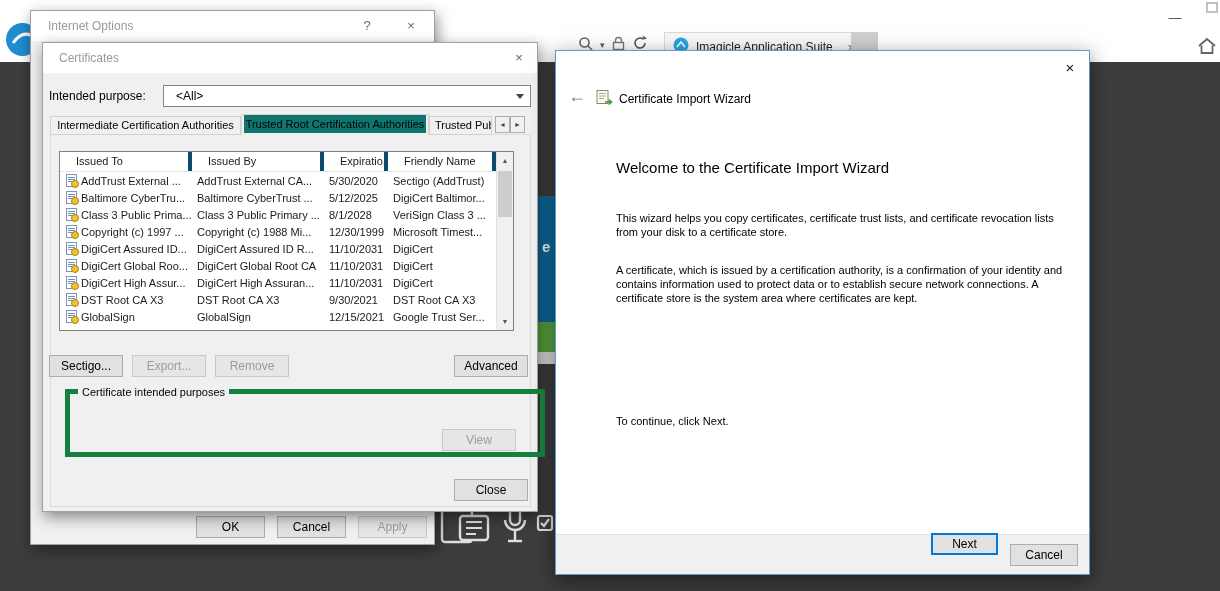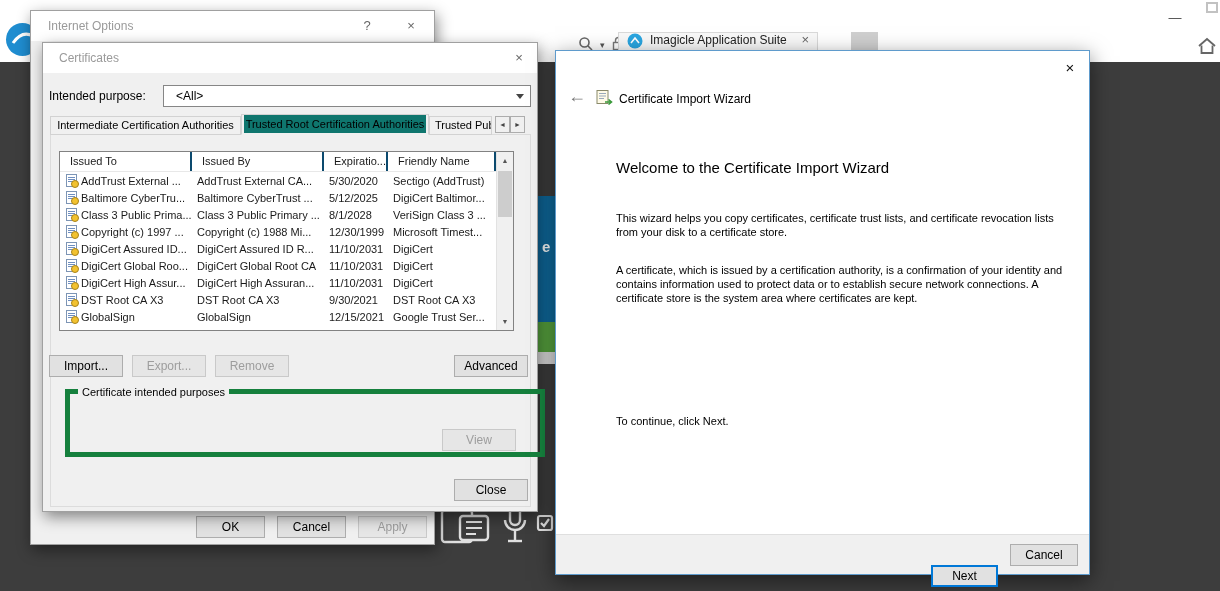--- a/index.html
+++ b/index.html
@@ -6,21 +6,21 @@
   body{font-family:"Liberation Sans","DejaVu Sans",sans-serif;background:#222}
   .canvas{position:relative;width:1220px;height:591px;background:#3d3d3d;overflow:hidden}
 
   
   .chrome{position:absolute;left:0;top:0;width:100%;height:62px;background:#ffffff}
   .logo{position:absolute;left:5px;top:22px;width:35px;height:35px}
   .win-min{position:absolute;left:1160px;top:8px;width:30px;height:20px;color:#444;font-size:13px;text-align:center;line-height:20px}
   .corner-btn{position:absolute;left:1206px;top:2px;width:12px;height:11px;border:2px solid #c2c2c2}
   .addr-icons{position:absolute;left:578px;top:36px;display:flex;align-items:center;gap:7px;height:18px}
   .addr-caret{font-size:9px;color:#555;line-height:10px}
-  .tab{position:absolute;left:618px;top:32px;width:200px;height:30px;background:#f8f8f8;border:1px solid #d9d9d9;display:flex;padding:0 8px;gap:7px}
+  .tab{position:absolute;left:664px;top:32px;width:200px;height:30px;background:#f8f8f8;border:1px solid #d9d9d9;display:flex;align-items:center;padding:0 8px;gap:7px}
   .tab-title{font-size:12px;color:#222;white-space:nowrap;overflow:hidden}
   .tab-x{margin-left:auto;color:#666;font-size:13px;line-height:13px}
   .tab-stub{position:absolute;left:851px;top:32px;width:27px;height:30px;background:#cfcfcf}
   .home{position:absolute;left:1197px;top:37px;width:20px;height:18px}
 
   
   .sliver-blue{position:absolute;left:538px;top:196px;width:17px;height:126px;background:#0e699c}
   .sliver-blue span{position:absolute;left:4px;top:42px;color:#fff;font-size:15px;font-weight:bold}
   .sliver-green{position:absolute;left:538px;top:322px;width:17px;height:30px;background:#57a33f}
   .sliver-gray{position:absolute;left:538px;top:352px;width:17px;height:12px;background:#dcdcdc}
@@ -54,21 +54,21 @@
   .tab1{left:7px;top:73px;width:191px;height:19px;line-height:17px}
   .tab2{left:198px;top:71px;width:188px;height:21px;line-height:19px;border-bottom-color:#f0f0f0;z-index:2}
   .tab2 .hl{background:#0f766e;padding:3px 2px}
   .tab3{left:386px;top:73px;width:63px;height:19px;line-height:17px;text-align:left;padding-left:5px}
   .spin{position:absolute;top:73px;width:15px;height:17px;background:#f0f0f0;border:1px solid #adadad;font-size:7px;line-height:15px;text-align:center;color:#444;z-index:2}
   .spin-l{left:452px}
   .spin-r{left:467px}
   .list{position:absolute;left:16px;top:108px;width:455px;height:180px;background:#fff;border:1px solid #828282}
   .lbody{position:absolute;left:0;top:0;right:17px;bottom:0;overflow:hidden}
   .lheader{display:flex;height:20px;border-bottom:1px solid #e8e8e8}
-  .hcell{font-size:11px;color:#1a1a1a;padding:3px 0 0 10px;border-right:2px solid #0c4a6e;overflow:hidden;white-space:nowrap}
+  .hcell{font-size:11px;color:#1a1a1a;padding:3px 0 0 16px;border-right:4px solid #0c4a6e;overflow:hidden;white-space:nowrap}
   .c0{width:132px;flex:none}.c1{width:132px;flex:none}.c2{width:64px;flex:none}.c3{flex:1}
   .lrow{display:flex;height:17px;align-items:flex-start}
   .lcell{font-size:11px;color:#1a1a1a;padding-left:5px;overflow:hidden;white-space:nowrap;display:flex;align-items:center;height:17px}
   .cert-ic{width:11px;height:13px;background:#fff;border:1px solid #7d95b5;position:relative;display:inline-block;margin:0 4px 0 1px;flex:none}
   .cert-ic::before{content:"";position:absolute;left:1px;top:2px;width:7px;height:1px;background:#6f8fc0;box-shadow:0 2px 0 #6f8fc0,0 4px 0 #6f8fc0}
   .cert-ic::after{content:"";position:absolute;right:-3px;bottom:-2px;width:6px;height:6px;border-radius:50%;background:#f2c230;border:1px solid #a8831a}
   .vsb{position:absolute;right:0;top:0;bottom:0;width:17px;background:#f0f0f0;border-left:1px solid #e2e2e2}
   .vsb-arrow{position:absolute;left:0;width:16px;height:17px;font-size:7px;color:#555;text-align:center;line-height:17px}
   .vsb-up{top:0}.vsb-dn{bottom:0}
   .vsb-thumb{position:absolute;left:1px;top:19px;width:14px;height:46px;background:#cdcdcd}
@@ -86,21 +86,21 @@
   .wiz-close{position:absolute;left:499px;top:6px;width:30px;height:22px;text-align:center;line-height:22px;color:#111;font-size:15px}
   .wiz-back{position:absolute;left:12px;top:35px;font-size:18px;color:#7b7b7b}
   .wiz-ico{position:absolute;left:40px;top:39px}
   .wiz-title{position:absolute;left:63px;top:41px;font-size:12px;color:#000}
   .wiz-head{position:absolute;left:60px;top:108px;font-size:15px;font-weight:normal;color:#000}
   .wiz-p{position:absolute;left:60px;width:466px;font-size:11px;line-height:14px;color:#000}
   .wiz-p1{top:160px;width:455px}
   .wiz-p2{top:212px}
   .wiz-cont{top:363px}
   .wiz-footer{position:absolute;left:0;right:0;bottom:0;height:40px;background:#f0f0f0;border-top:1px solid #dfdfdf}
-  .b-next{left:375px;top:514px;width:67px;border:2px solid #0078d7;line-height:18px}
+  .b-next{left:375px;top:482px;width:67px;border:2px solid #0078d7;line-height:18px}
   .b-wcancel{left:454px;top:493px;width:68px}
 </style>
 </head>
 <body>
 
 <div class="canvas">
 
   <div class="chrome">
     <div class="logo">
       <svg width="35" height="35" viewBox="0 0 35 35">
@@ -361,21 +361,21 @@
             </div>
           </div>
       </div>
       <div class="vsb">
         <div class="vsb-arrow vsb-up">▲</div>
         <div class="vsb-thumb"></div>
         <div class="vsb-arrow vsb-dn">▼</div>
       </div>
     </div>
 
-    <div class="btn b-import">Import...</div>
+    <div class="btn b-import">Sectigo...</div>
     <div class="btn b-export disabled">Export...</div>
     <div class="btn b-remove disabled">Remove</div>
     <div class="btn b-advanced">Advanced</div>
 
     <div class="gbox">
       <span class="glabel">Certificate intended purposes</span>
     </div>
     <div class="btn b-view disabled">View</div>
     <div class="btn b-close">Close</div>
   </div>

